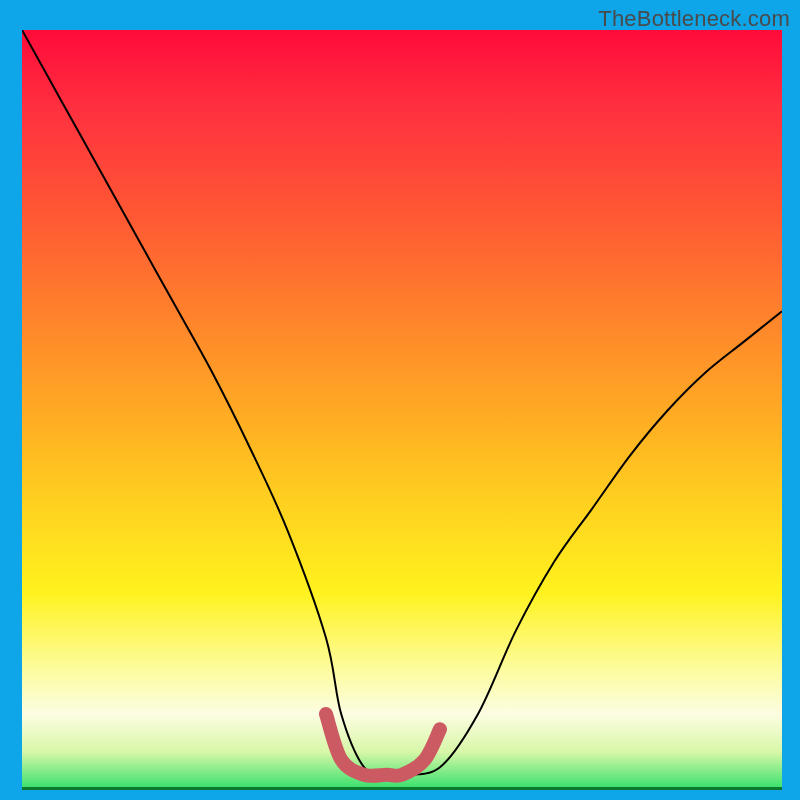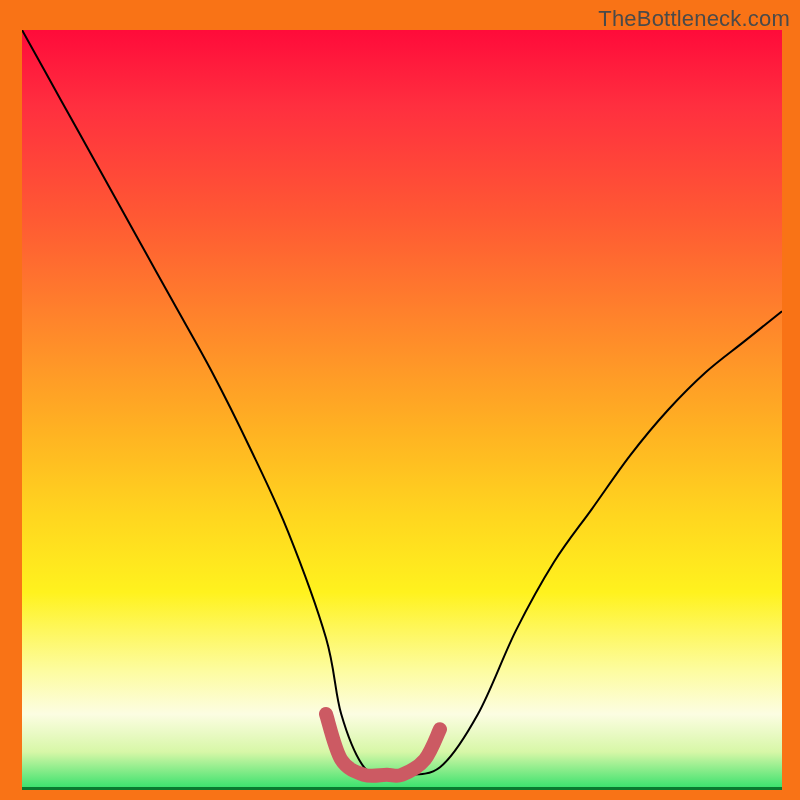--- a/index.html
+++ b/index.html
@@ -8,21 +8,21 @@
     width: 800px;
     height: 800px;
     background: #000;
     overflow: hidden;
     font-family: Arial, Helvetica, sans-serif;
   }
   .frame {
     position: relative;
     width: 800px;
     height: 800px;
-    background: #f97316;
+    background: #0ea5e9;
   }
   .watermark {
     position: absolute;
     top: 6px;
     right: 10px;
     color: #4a4a4a;
     font-size: 22px;
     font-weight: 500;
     letter-spacing: 0.2px;
     z-index: 5;

